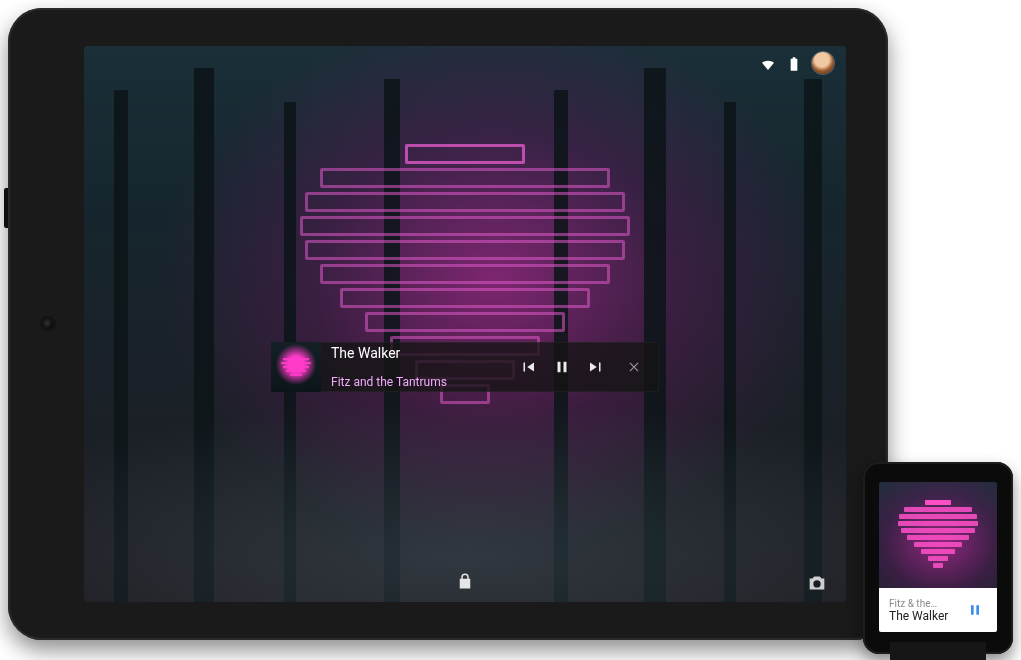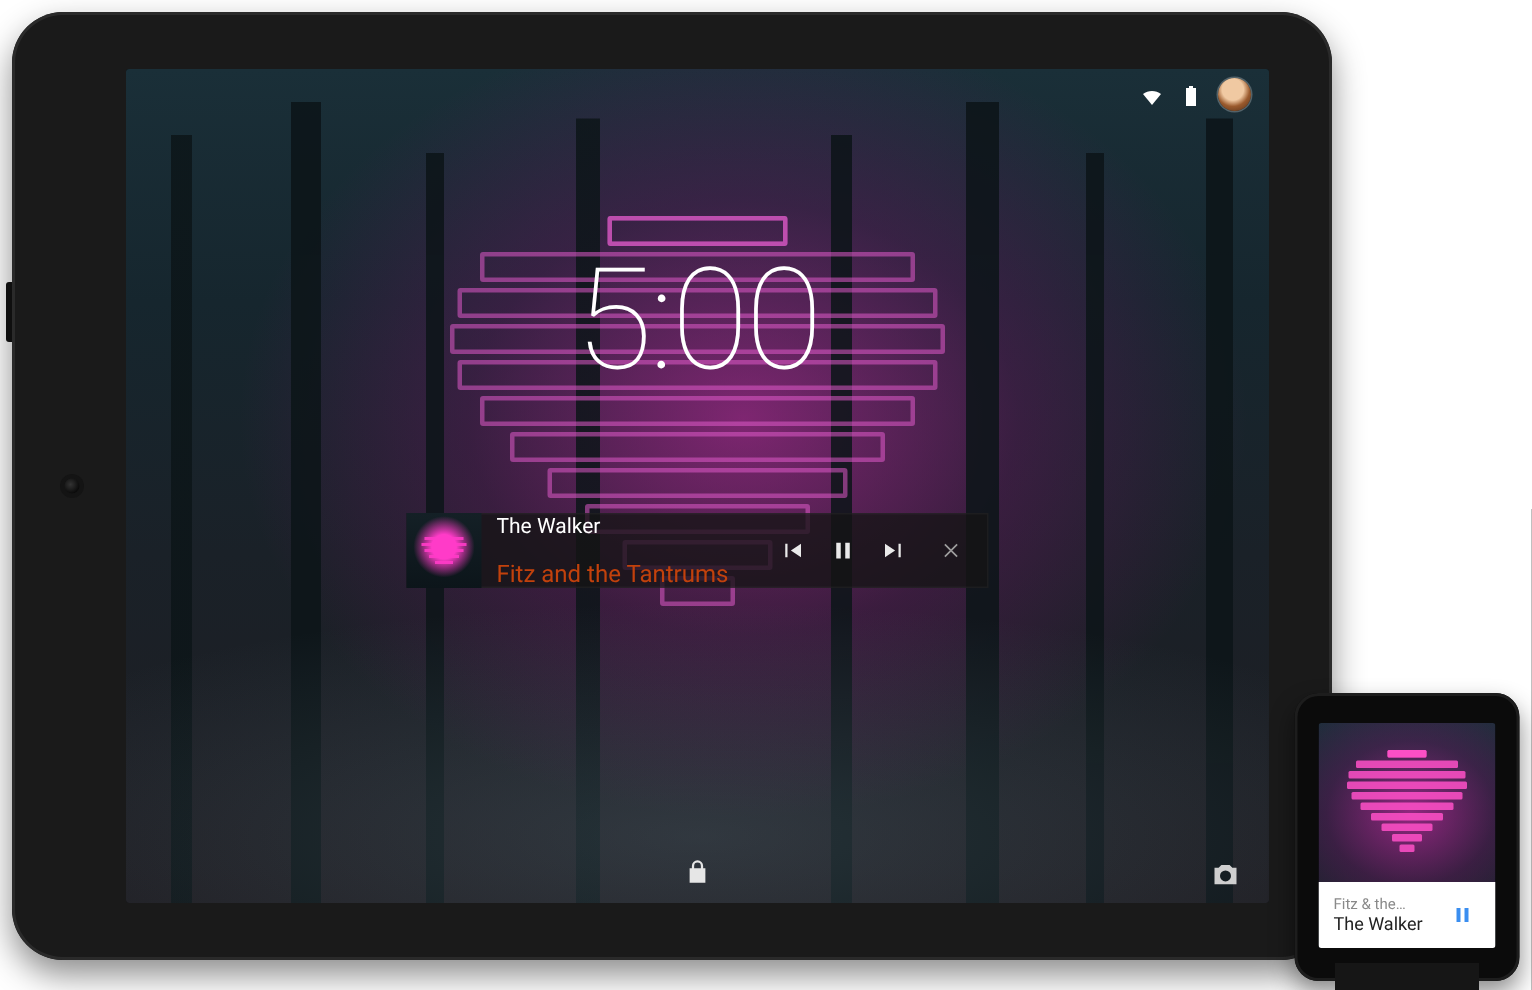--- a/index.html
+++ b/index.html
@@ -132,21 +132,21 @@
       linear-gradient(#ff3bc8,#ff3bc8) center/20px 2px no-repeat,
       linear-gradient(#ff3bc8,#ff3bc8) center 10px/26px 2px no-repeat,
       linear-gradient(#ff3bc8,#ff3bc8) center 14px/30px 2px no-repeat,
       linear-gradient(#ff3bc8,#ff3bc8) center 18px/26px 2px no-repeat,
       linear-gradient(#ff3bc8,#ff3bc8) center 22px/20px 2px no-repeat,
       linear-gradient(#ff3bc8,#ff3bc8) center 26px/12px 2px no-repeat;
     opacity:.9;
   }
   .media-text { padding:0 10px; flex:1; min-width:0; }
   .media-title { font-size:14px; font-weight:400; color:#fff; }
-  .media-artist { font-size:16px; color:#c2410c; margin-top:14px; white-space:nowrap; overflow:hidden; text-overflow:ellipsis; }
+  .media-artist { font-size:12px; color:#f0abfc; margin-top:14px; white-space:nowrap; overflow:hidden; text-overflow:ellipsis; }
   .media-controls { display:flex; align-items:center; gap:16px; padding-right:8px; }
   .mc-btn { width:18px; height:18px; color:#eaeaea; cursor:pointer; }
   .mc-btn svg{ width:100%; height:100%; display:block; fill:currentColor; }
   .mc-close { width:14px; height:14px; color:#9a9a9a; margin-left:6px; margin-right:10px; cursor:pointer; }
   .mc-close svg{ width:100%; height:100%; display:block; stroke:currentColor; stroke-width:2; fill:none; }
 
   
   .bottombar {
     position:absolute; left:0; right:0; bottom:10px;
     display:flex; align-items:center; justify-content:space-between;
@@ -264,21 +264,20 @@
       </span>
       <span class="batt-icn">
         <svg viewBox="0 0 24 24">
             <path fill="#fff" d="M7 4h3V2h4v2h3v18H7z"></path>
           </svg>
       </span>
       <span class="avatar"></span>
     </div>
 
     <div class="clock-block">
-      <div class="clock-time">5:00</div>
     </div>
 
     <div class="media-notif">
       <div class="media-thumb"></div>
       <div class="media-text">
         <div class="media-title">The Walker</div>
         <div class="media-artist">Fitz and the Tantrums</div>
       </div>
       <div class="media-controls">
         <span class="mc-btn">

